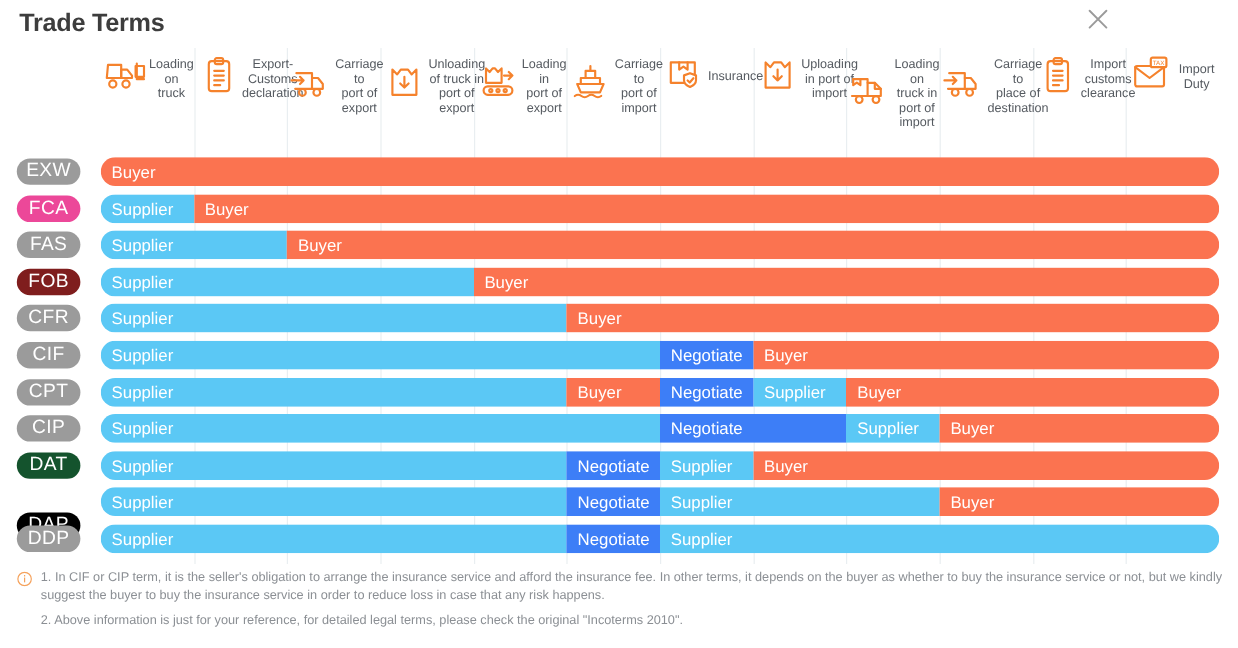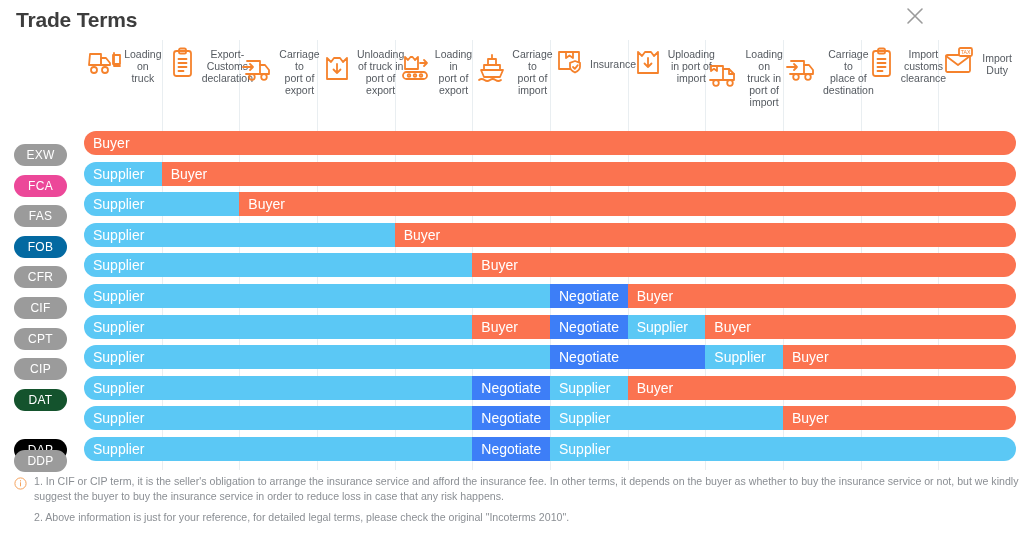--- a/index.html
+++ b/index.html
@@ -46,24 +46,24 @@
   .col-icon { width: 40px; height: 36px; display: block; }
   .col-label {
     margin-top: 4px; font-size: 10.5px; line-height: 12px;
     color: #555a60; white-space: pre-line; font-family: "Liberation Sans", sans-serif;
   }
 
   
   .rows { position: absolute; left: 0; top: 88px; width: 1032px; }
   .row { position: relative; height: 30.6px; }
   .chip {
-    position: absolute; left: 14px; top: 16px;
+    position: absolute; left: 14px; top: 4px;
     width: 53px; height: 22px; border-radius: 11px;
     background: #9b9b9b; color: #ffffff;
-    font-size: 12px; line-height: 22px; text-align: center;
+    font-size: 16px; line-height: 22px; text-align: center;
     letter-spacing: 0.3px;
   }
   .bar {
     position: absolute; left: 84px; top: 3px;
     width: 932px; height: 24px; border-radius: 12px;
     overflow: hidden;
   }
   .seg {
     position: absolute; top: 0; height: 24px;
     color: #ffffff; font-size: 14px; line-height: 24px;
@@ -279,21 +279,21 @@
           </div>
         </div>
         <div class="row">
           <div class="chip" style="background: rgb(155, 155, 155);">FAS</div>
           <div class="bar">
             <div class="seg" style="left: 0px; width: 155.333px; background: rgb(91, 200, 245);">Supplier</div>
             <div class="seg" style="left: 155.333px; width: 776.667px; background: rgb(251, 115, 80);">Buyer</div>
           </div>
         </div>
         <div class="row">
-          <div class="chip" style="background: #0369a1;">FOB</div>
+          <div class="chip" style="background: #7f1d1d;">FOB</div>
           <div class="bar">
             <div class="seg" style="left: 0px; width: 310.667px; background: rgb(91, 200, 245);">Supplier</div>
             <div class="seg" style="left: 310.667px; width: 621.333px; background: rgb(251, 115, 80);">Buyer</div>
           </div>
         </div>
         <div class="row">
           <div class="chip" style="background: rgb(155, 155, 155);">CFR</div>
           <div class="bar">
             <div class="seg" style="left: 0px; width: 388.333px; background: rgb(91, 200, 245);">Supplier</div>
             <div class="seg" style="left: 388.333px; width: 543.667px; background: rgb(251, 115, 80);">Buyer</div>

